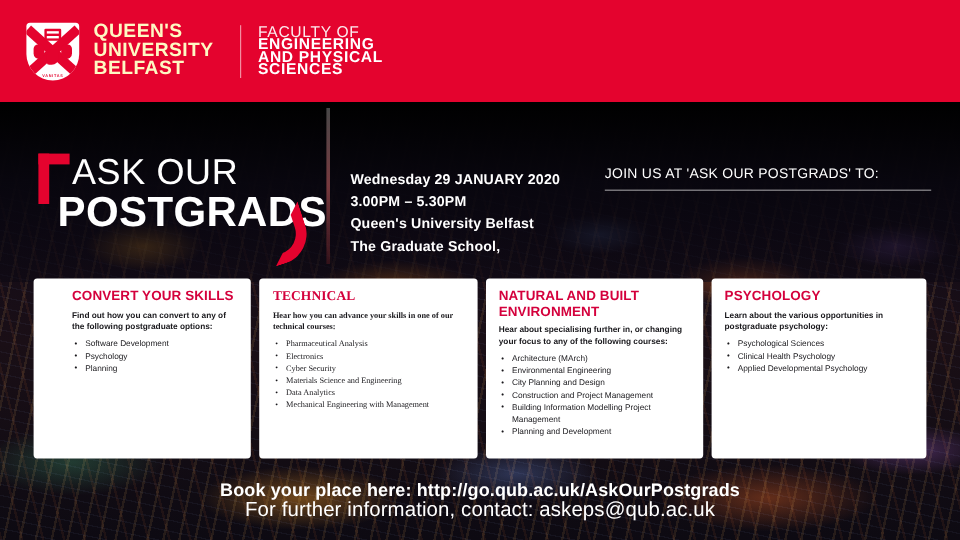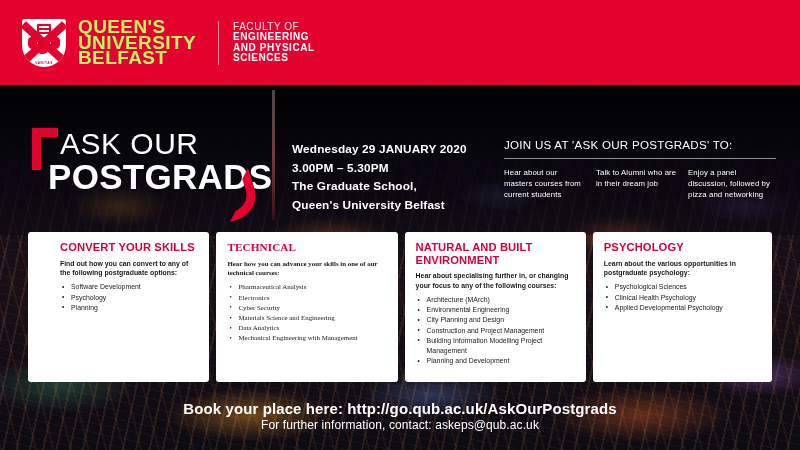--- a/index.html
+++ b/index.html
@@ -89,30 +89,30 @@
     position: absolute; left: 50%; bottom: 13px; margin-left: -5px;
     width: 10px; height: 13px; background: #E4032E;
     border-radius: 6px 2px 6px 2px;
   }
   .crest .motto {
     position: absolute; left: 0; right: 0; bottom: 2px;
     text-align: center; font-size: 3.2px; letter-spacing: .6px;
     color: #E4032E; font-weight: bold;
   }
   .uni-name {
-    margin-left: 12px; color: #bef264;
-    font-weight: bold; font-size: 19px; line-height: 15.5px;
+    margin-left: 12px; color: #fef9c3;
+    font-weight: bold; font-size: 16px; line-height: 15.5px;
     letter-spacing: .4px;
   }
   .divider-v {
     width: 1px; height: 44px; background: rgba(255,255,255,.55);
     margin: 0 14px 0 22px;
   }
   .faculty {
-    color: #fff; font-size: 10px; line-height: 10.4px;
+    color: #fff; font-size: 13px; line-height: 10.4px;
     letter-spacing: .55px; font-weight: bold;
   }
   .faculty .lead { font-weight: normal; opacity: .92; }
 
   
   .title-wrap { position: absolute; left: 32px; top: 128px; }
   .corner-mark {
     position: absolute; left: 0; top: 0;
     width: 26px; height: 42px;
     border-left: 9px solid #E4032E;
@@ -199,21 +199,21 @@
     position: absolute; left: 2px; top: -0.5px;
     color: #19181c; font-size: 6.5px;
   }
 
   
   .footer {
     position: absolute; left: 0; top: 400px; width: 100%;
     text-align: center; color: #fff;
   }
   .f1 { font-size: 15px; line-height: 17px; font-weight: bold; letter-spacing: .1px; }
-  .f2 { font-size: 12px; line-height: 16px; letter-spacing: .1px; }
+  .f2 { font-size: 17px; line-height: 16px; letter-spacing: .1px; }
 </style>
 </head>
 <body>
 
 <div id="poster">
 
   <div class="bg"></div>
   <div class="bg-dark-top"></div>
   <div class="bg-tower"></div>
 
@@ -249,32 +249,27 @@
   <div class="title-wrap">
     <div class="corner-mark"></div>
     <div class="t-line1">ASK OUR</div>
     <div class="t-line2">POSTGRADS</div>
   </div>
   <div class="swoosh"></div>
 
   <div class="event">
     <div>Wednesday 29 JANUARY 2020</div>
     <div>3.00PM – 5.30PM</div>
+    <div>Queen's University Belfast</div>
     <div>The Graduate School,</div>
-    <div>Queen's University Belfast</div>
   </div>
 
   <div class="join">
     <div class="join-head">JOIN US AT 'ASK OUR POSTGRADS' TO:</div>
     <div class="join-rule"></div>
-    <div class="join-cols">
-      <div class="join-col">Hear about our masters courses from current students</div>
-      <div class="join-col">Talk to Alumni who are in their dream job</div>
-      <div class="join-col">Enjoy a panel discussion, followed by pizza and networking</div>
-    </div>
   </div>
 
   <div class="cards">
 
     <div class="card c1">
       <div class="card-title">CONVERT YOUR SKILLS</div>
       <div class="card-intro">Find out how you can convert to any of the following postgraduate options:</div>
       <ul class="card-list">
         <li>Software Development</li>
         <li>Psychology</li>

